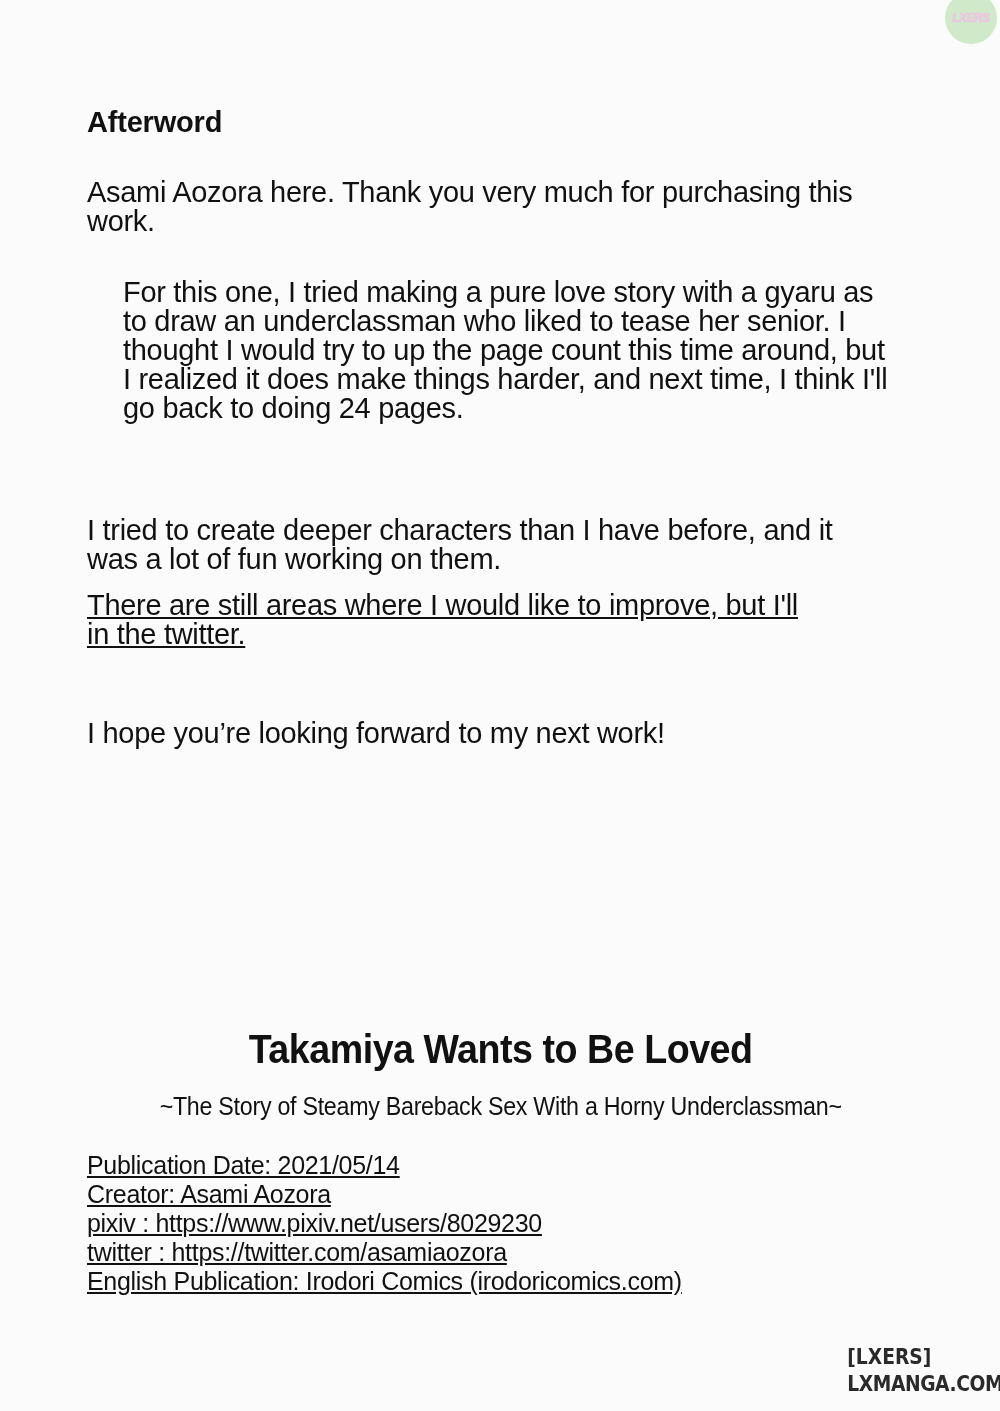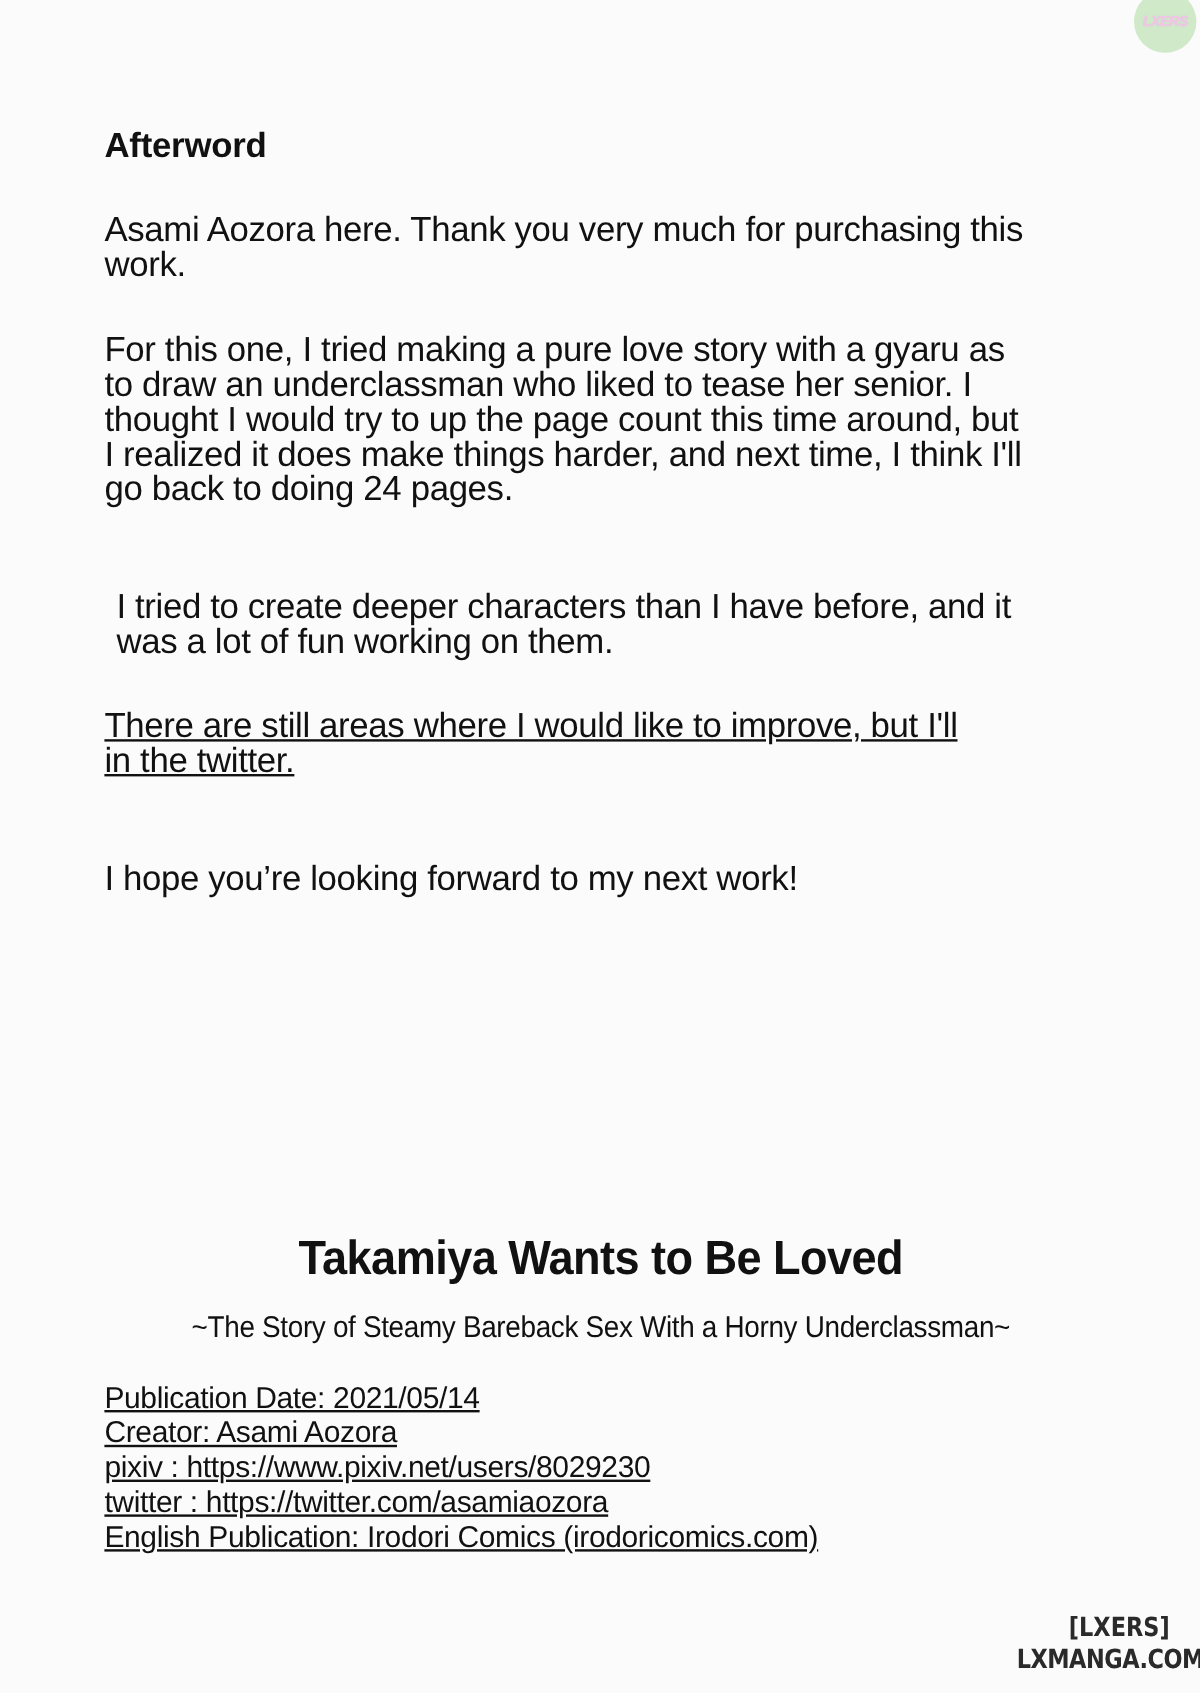--- a/index.html
+++ b/index.html
@@ -45,21 +45,21 @@
   }
 
   .credits {
     position: absolute; left: 87px; top: 1151px;
     font-size: 25px; line-height: 29px; letter-spacing: -0.3px;
   }
   .credits .line { display: block; white-space: nowrap; text-decoration: underline; }
 
   .watermark {
     position: absolute; left: 836px; top: 1343px; width: 150px;
-    text-align: right; color: #2a2a2a;
+    text-align: left; color: #2a2a2a;
     font-family: "DejaVu Sans", sans-serif; font-weight: bold;
   }
   .watermark .wm1 { display: block; font-size: 22px; line-height: 28px; letter-spacing: 0px; transform: scaleX(0.85); }
   .watermark .wm2 { display: block; font-size: 22px; line-height: 26px; letter-spacing: -0.5px; transform: scaleX(0.85); }
 </style>
 </head>
 <body>
 
 <div class="page">
 
@@ -67,29 +67,29 @@
     <span>LXERS</span>
   </div>
 
   <div class="heading">Afterword</div>
 
   <p class="para" style="top:178px;">
     <span class="line">Asami Aozora here. Thank you very much for purchasing this</span>
     <span class="line">work.</span>
   </p>
 
-  <p class="para" style="top:278px;">
+  <p class="para" style="top:278px;margin-left:36px;">
     <span class="line">For this one, I tried making a pure love story with a gyaru as</span>
     <span class="line">to draw an underclassman who liked to tease her senior. I</span>
     <span class="line">thought I would try to up the page count this time around, but</span>
     <span class="line">I realized it does make things harder, and next time, I think I'll</span>
     <span class="line">go back to doing 24 pages.</span>
   </p>
 
-  <p class="para" style="top:492px;margin-left:10px;">
+  <p class="para" style="top:516px;">
     <span class="line">I tried to create deeper characters than I have before, and it</span>
     <span class="line">was a lot of fun working on them.</span>
   </p>
 
   <p class="para" style="top:591px;text-decoration:underline;">
     <span class="line">There are still areas where I would like to improve, but I'll</span>
     <span class="line">in the twitter.</span>
   </p>
 
   <p class="para" style="top:719px;">

